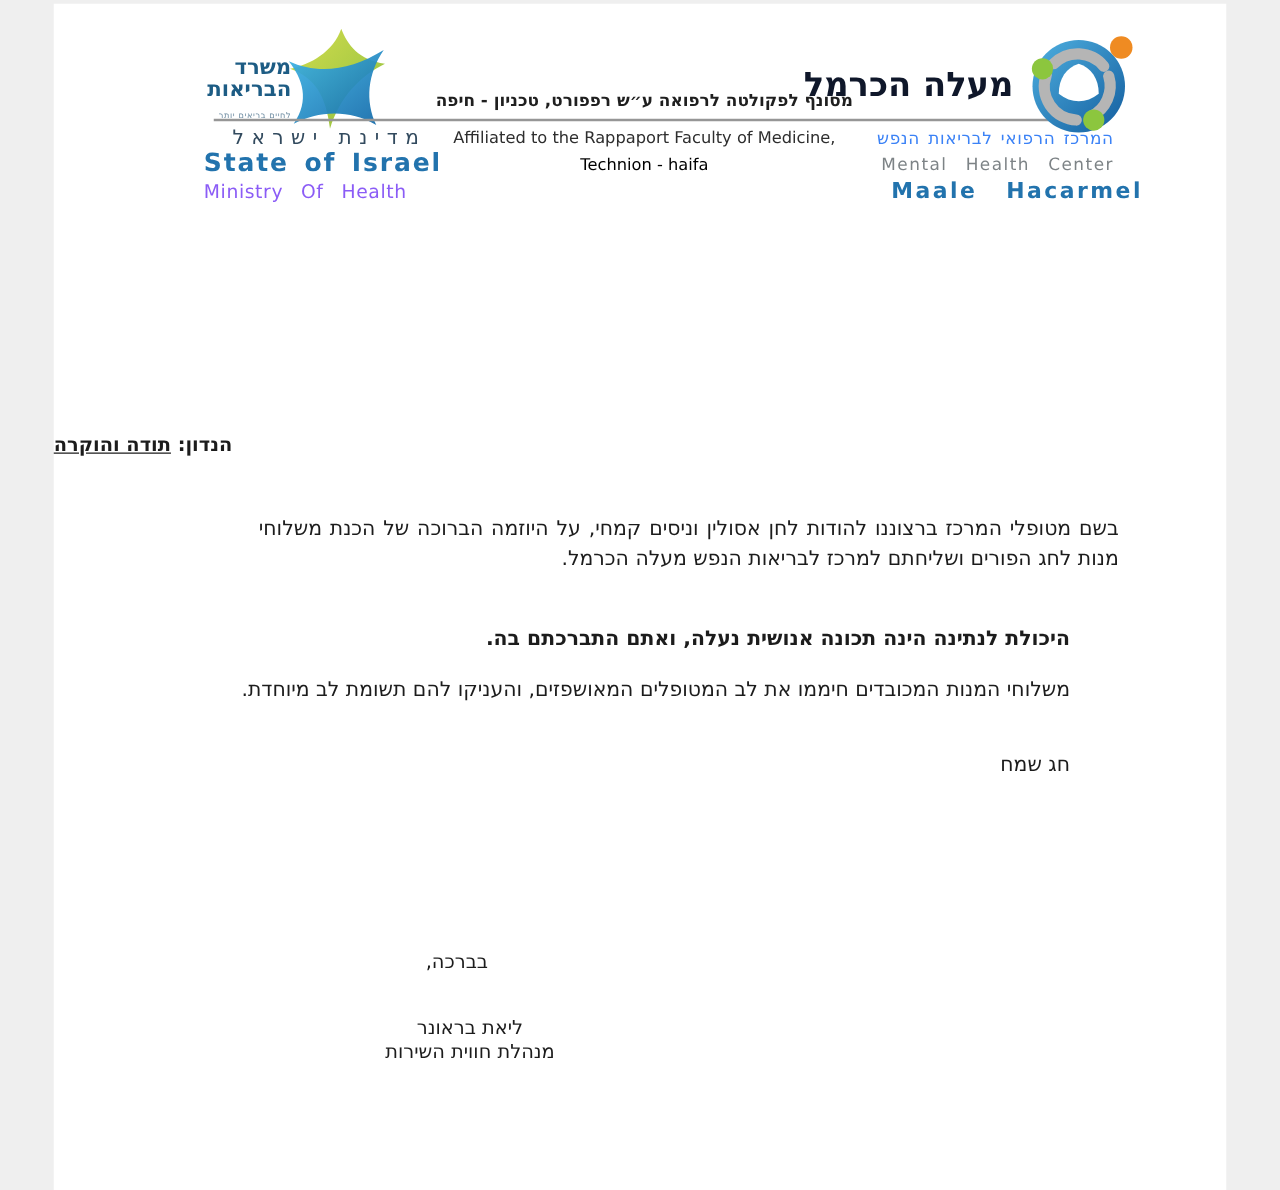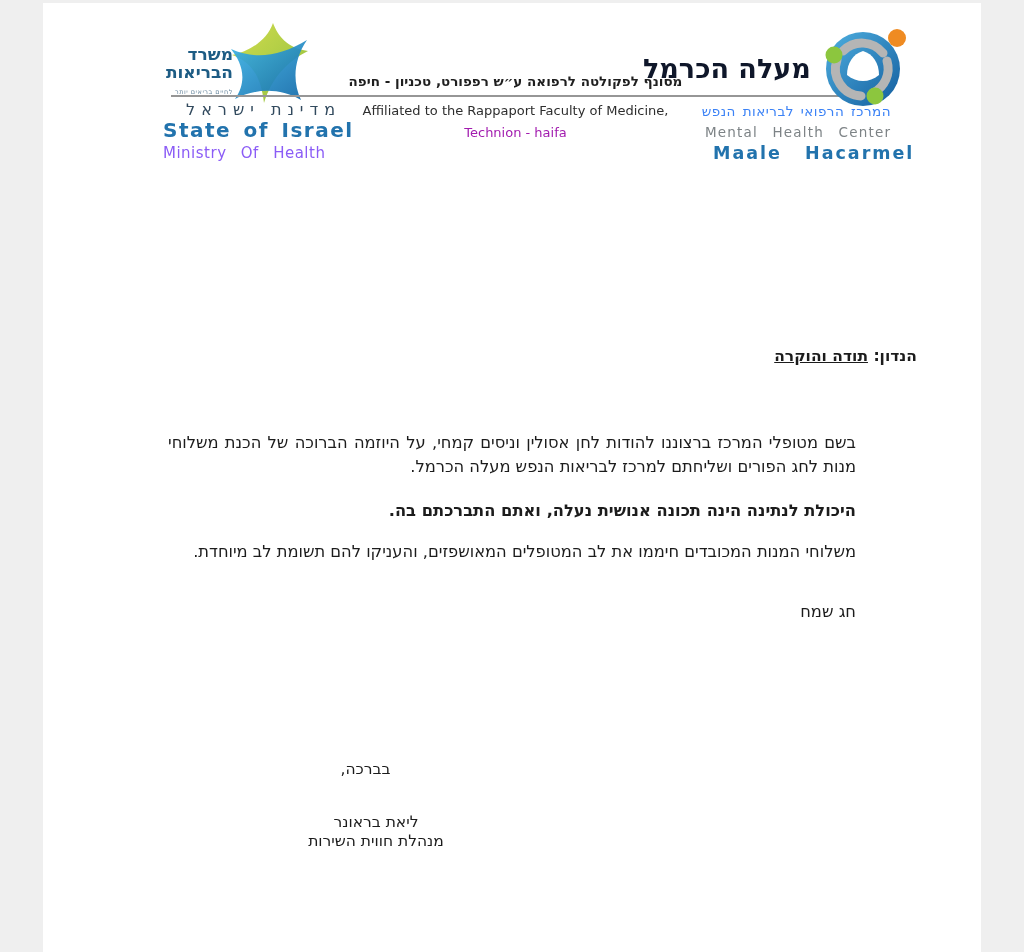--- a/index.html
+++ b/index.html
@@ -25,43 +25,43 @@
   .state-en { left: 120px; top: 115px; color: #2273ad; font-weight: bold;
     font-size: 20px; letter-spacing: 1.5px; word-spacing: 4px; white-space: nowrap; }
   .ministry-en { left: 120px; top: 141px; color: #8b5cf6; font-size: 15px;
     letter-spacing: .5px; word-spacing: 9px; white-space: nowrap; }
 
   
   .affil { left: 290px; top: 0; width: 365px; text-align: center; }
   .affil-he { position: absolute; top: 70px; width: 100%; direction: rtl;
     font-weight: bold; font-size: 13.5px; color: #1f1f1f; white-space: nowrap; }
   .affil-en1 { position: absolute; top: 100px; width: 100%; font-size: 13px; color: #2e2e2e; white-space: nowrap; }
-  .affil-en2 { position: absolute; top: 122px; width: 100%; font-size: 13px; color: #a21caf; }
+  .affil-en2 { position: absolute; top: 122px; width: 100%; font-size: 13px; color: #000000; }
   .header-rule { left: 128px; top: 92px; width: 690px; height: 2px; background: #969696; }
 
   
   .maale-name { left: 600px; top: 50px; width: 177px; direction: rtl; text-align: left;
     color: #0f172a; font-weight: bold; font-size: 27px; white-space: nowrap; }
   .maale-sub-he { left: 660px; top: 100px; width: 188px; direction: rtl;
     color: #3b82f6; font-size: 13.5px; letter-spacing: .5px; word-spacing: 2px; white-space: nowrap; }
   .maale-en1 { left: 662px; top: 121px; width: 188px; color: #7d8386; font-size: 13.5px;
     letter-spacing: 1.2px; word-spacing: 9px; white-space: nowrap; }
   .maale-en2 { left: 670px; top: 140px; width: 188px; color: #2273ad; font-weight: bold;
     font-size: 17.5px; letter-spacing: 2px; word-spacing: 15px; white-space: nowrap; }
   .maale-logo { left: 776px; top: 22px; width: 88px; height: 88px; }
 
   
   .letter-text { color: #1c1c1c; }
   .date-block { left: 120px; top: 200px; width: 158px; direction: rtl; text-align: right;
     font-size: 15px; line-height: 21px; }
-  .subject { left: 0; top: 344px; width: 874px; text-align: right; direction: rtl;
+  .subject { left: 0; top: 344px; width: 874px; text-align: left; direction: rtl;
     font-weight: bold; font-size: 15.5px; }
   .subject .underlined { text-decoration: underline; }
   .body-col { left: 125px; width: 688px; direction: rtl; font-size: 16.3px; line-height: 24px; }
-  .p1 { top: 428px; text-align: justify; }
+  .p1 { top: 408px; text-align: justify; margin-left: 39px; }
   .p2 { top: 496px; font-weight: bold; white-space: nowrap; }
   .p3 { top: 537px; white-space: nowrap; }
   .greeting { top: 597px; white-space: nowrap; }
   .closing { left: 250px; top: 757px; width: 145px; text-align: center; direction: rtl; font-size: 15.5px; }
   .signature { left: 258px; top: 810px; width: 150px; text-align: center; direction: rtl;
     font-size: 15.5px; line-height: 19px; }
 </style>
 </head>
 <body>
 

